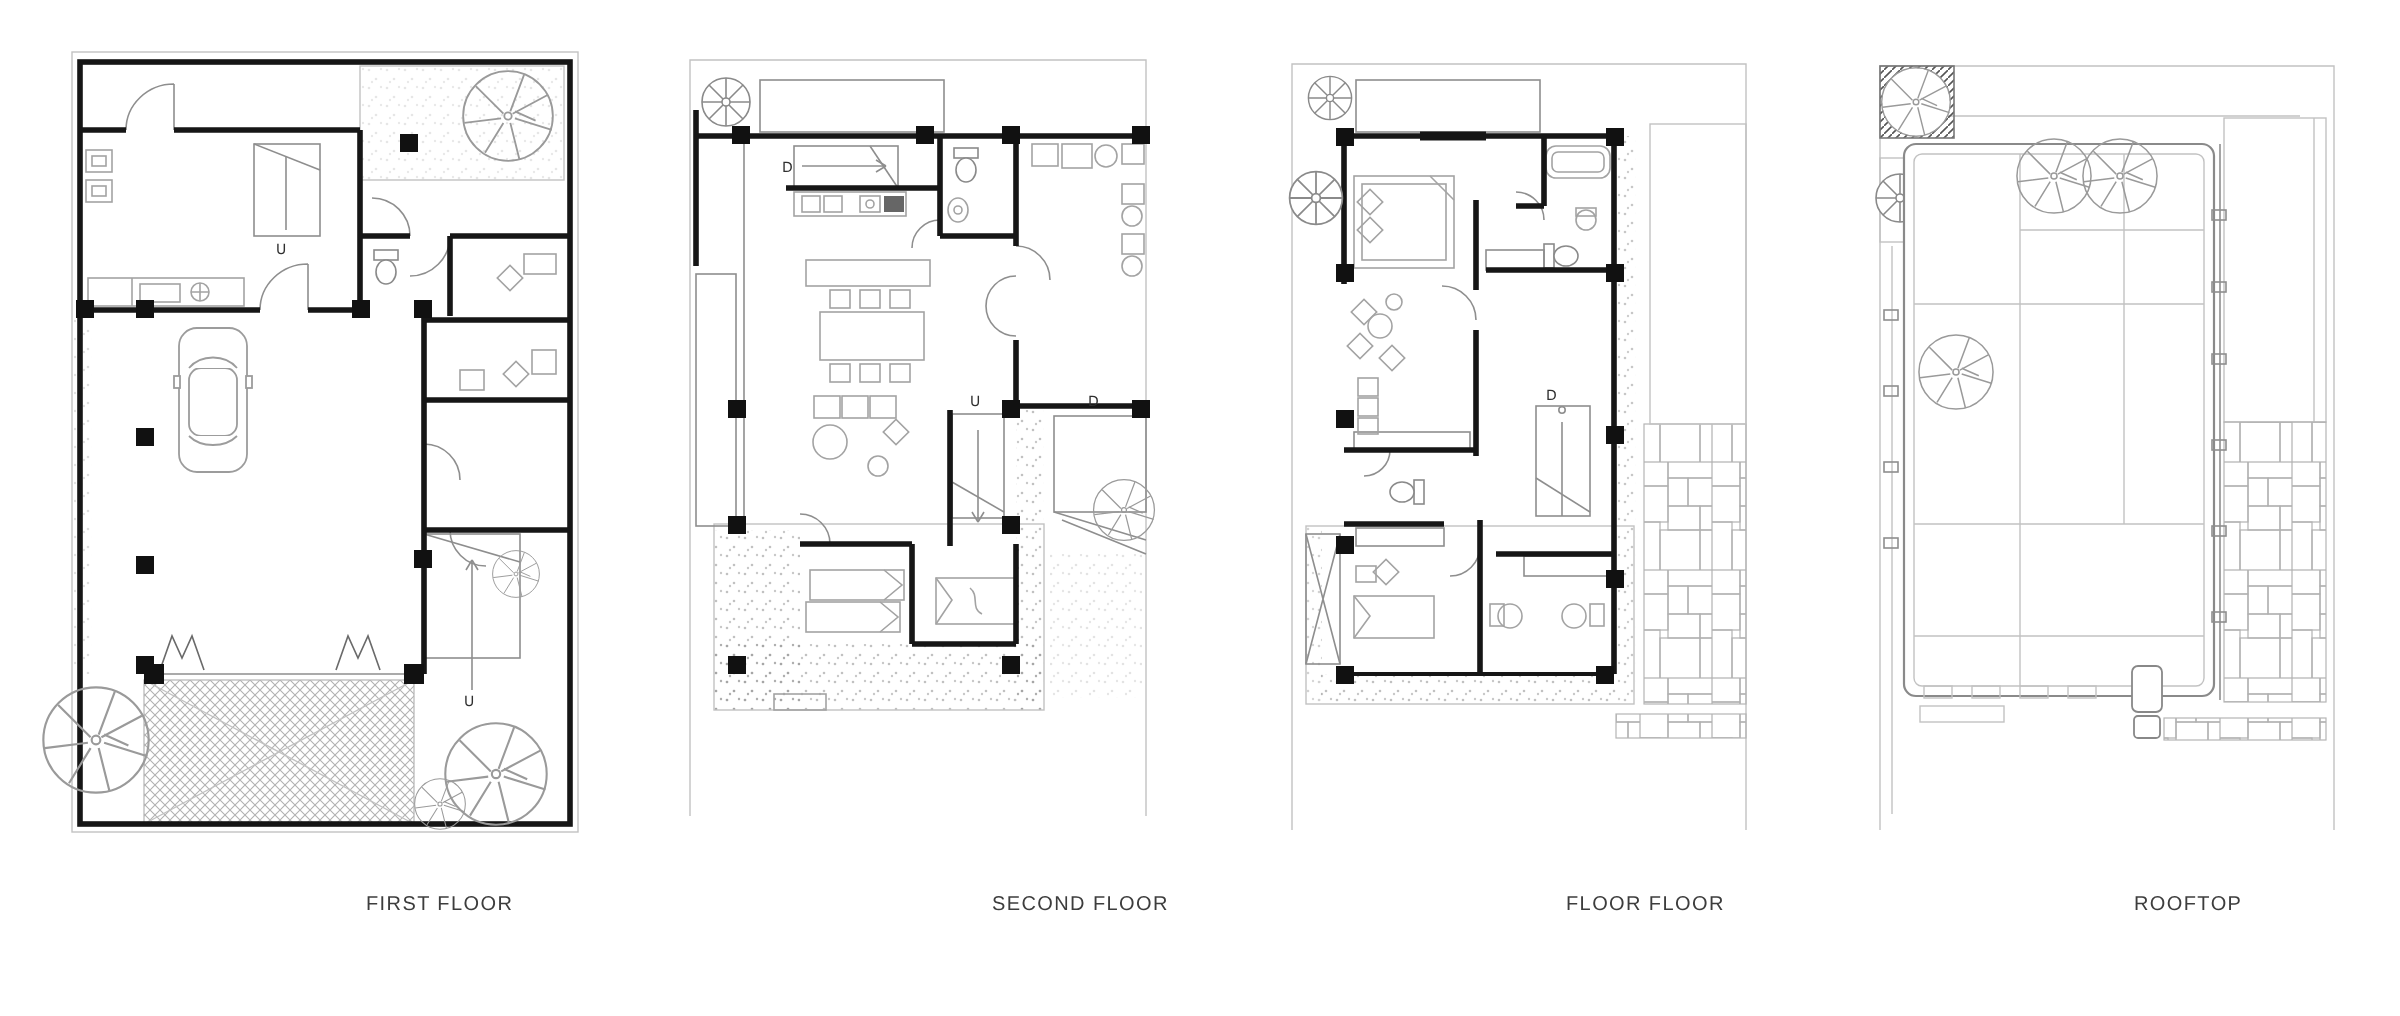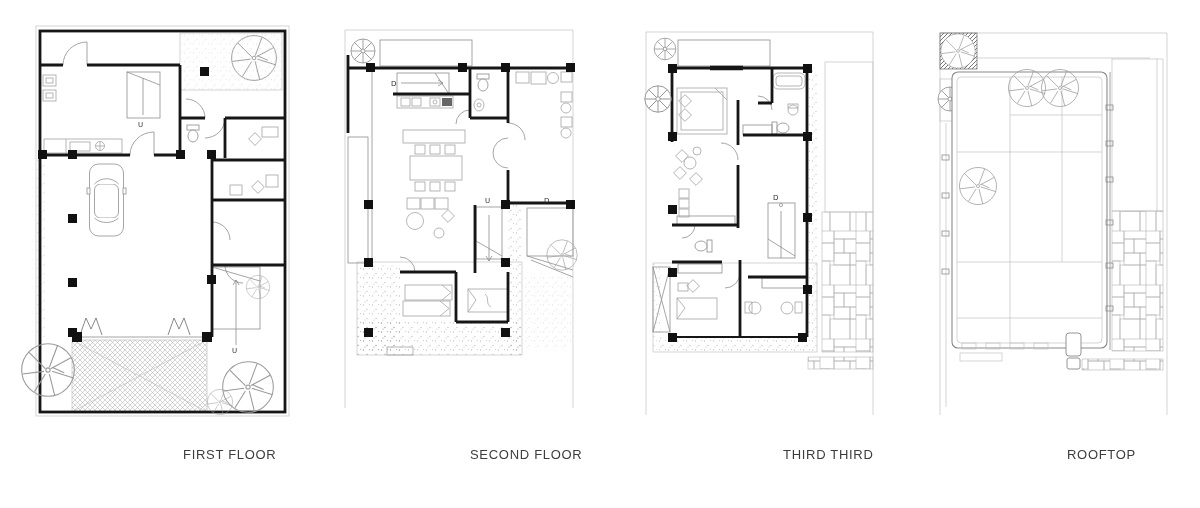--- a/index.html
+++ b/index.html
@@ -1,19 +1,19 @@
 <!DOCTYPE html>
 <html><head>
 <meta charset="utf-8">
 <style>
   html,body{margin:0;padding:0;background:#ffffff;}
   .canvas{position:relative;width:1200px;height:508px;background:#ffffff;overflow:hidden;
           font-family:"Liberation Sans",sans-serif;}
   .plan{position:absolute;overflow:visible;}
-  .floor-label{position:absolute;top:447px;font-size:13px;letter-spacing:.7px;color:#3d3d3d;white-space:nowrap;}
+  .floor-label{position:absolute;top:447px;font-size:10px;letter-spacing:.7px;color:#3d3d3d;white-space:nowrap;}
   svg text{font-family:"DejaVu Sans",sans-serif;font-size:7px;fill:#2f2f2f;}
   .walls{stroke:#161616;stroke-width:2.8;fill:none;stroke-linecap:butt;}
   .walls2{stroke:#161616;stroke-width:2;fill:none;}
   .thin{stroke:#8e8e8e;stroke-width:.8;fill:none;}
   .lite{stroke:#c2c2c2;stroke-width:.7;fill:none;}
   .furn{stroke:#a3a3a3;stroke-width:.8;fill:none;}
   .col{fill:#111;stroke:none;}
 </style>
 </head>
 <body>
@@ -455,17 +455,17 @@
         <rect x="104" y="328" width="14" height="6"></rect>
     <rect x="30" y="338" width="42" height="8"></rect>
   </g>
   <g>
     <rect x="136" y="318" width="15" height="23" rx="3" fill="#fff" stroke="#888" stroke-width=".9"></rect>
     <rect x="137" y="343" width="13" height="11" rx="2" fill="#fff" stroke="#888" stroke-width=".9"></rect>
   </g>
 </svg>
 
 <div class="floor-label" style="left:183px">FIRST FLOOR</div>
-<div class="floor-label" style="left:470px">SECOND FLOOR</div>
-<div class="floor-label" style="left:783px">THIRD THIRD</div>
+<div class="floor-label" style="left:496px">SECOND FLOOR</div>
+<div class="floor-label" style="left:783px">FLOOR FLOOR</div>
 <div class="floor-label" style="left:1067px">ROOFTOP</div>
 
 </div>
 
 </body></html>

